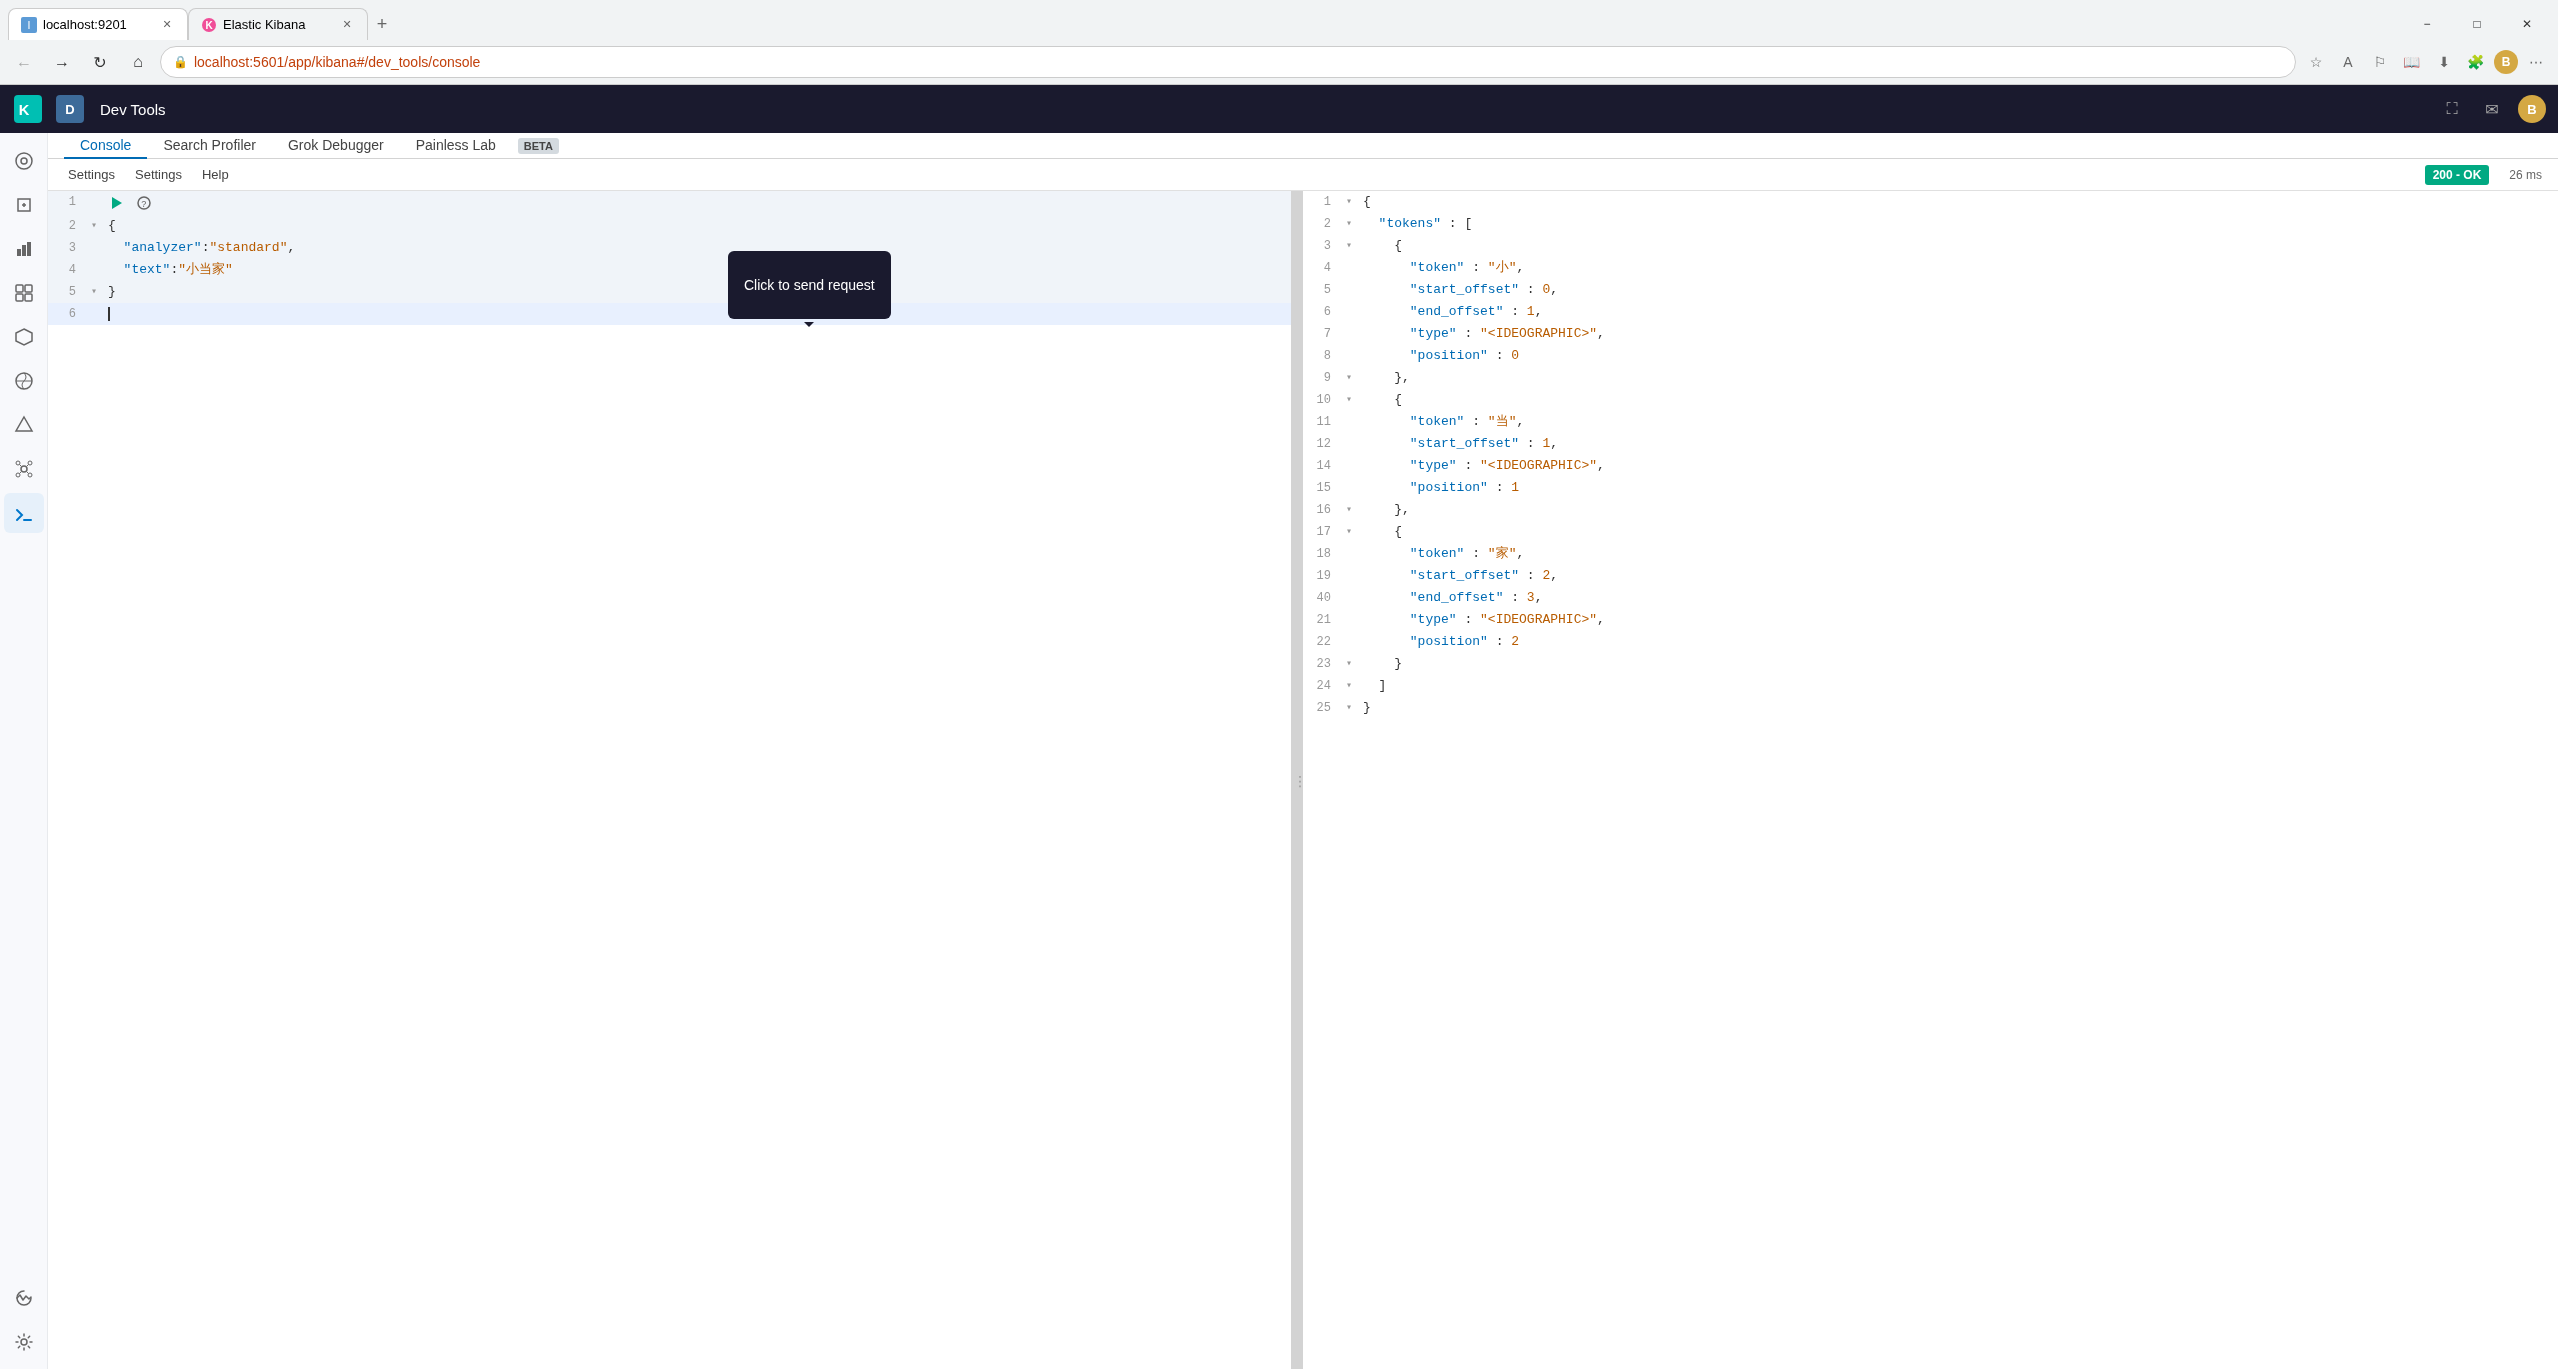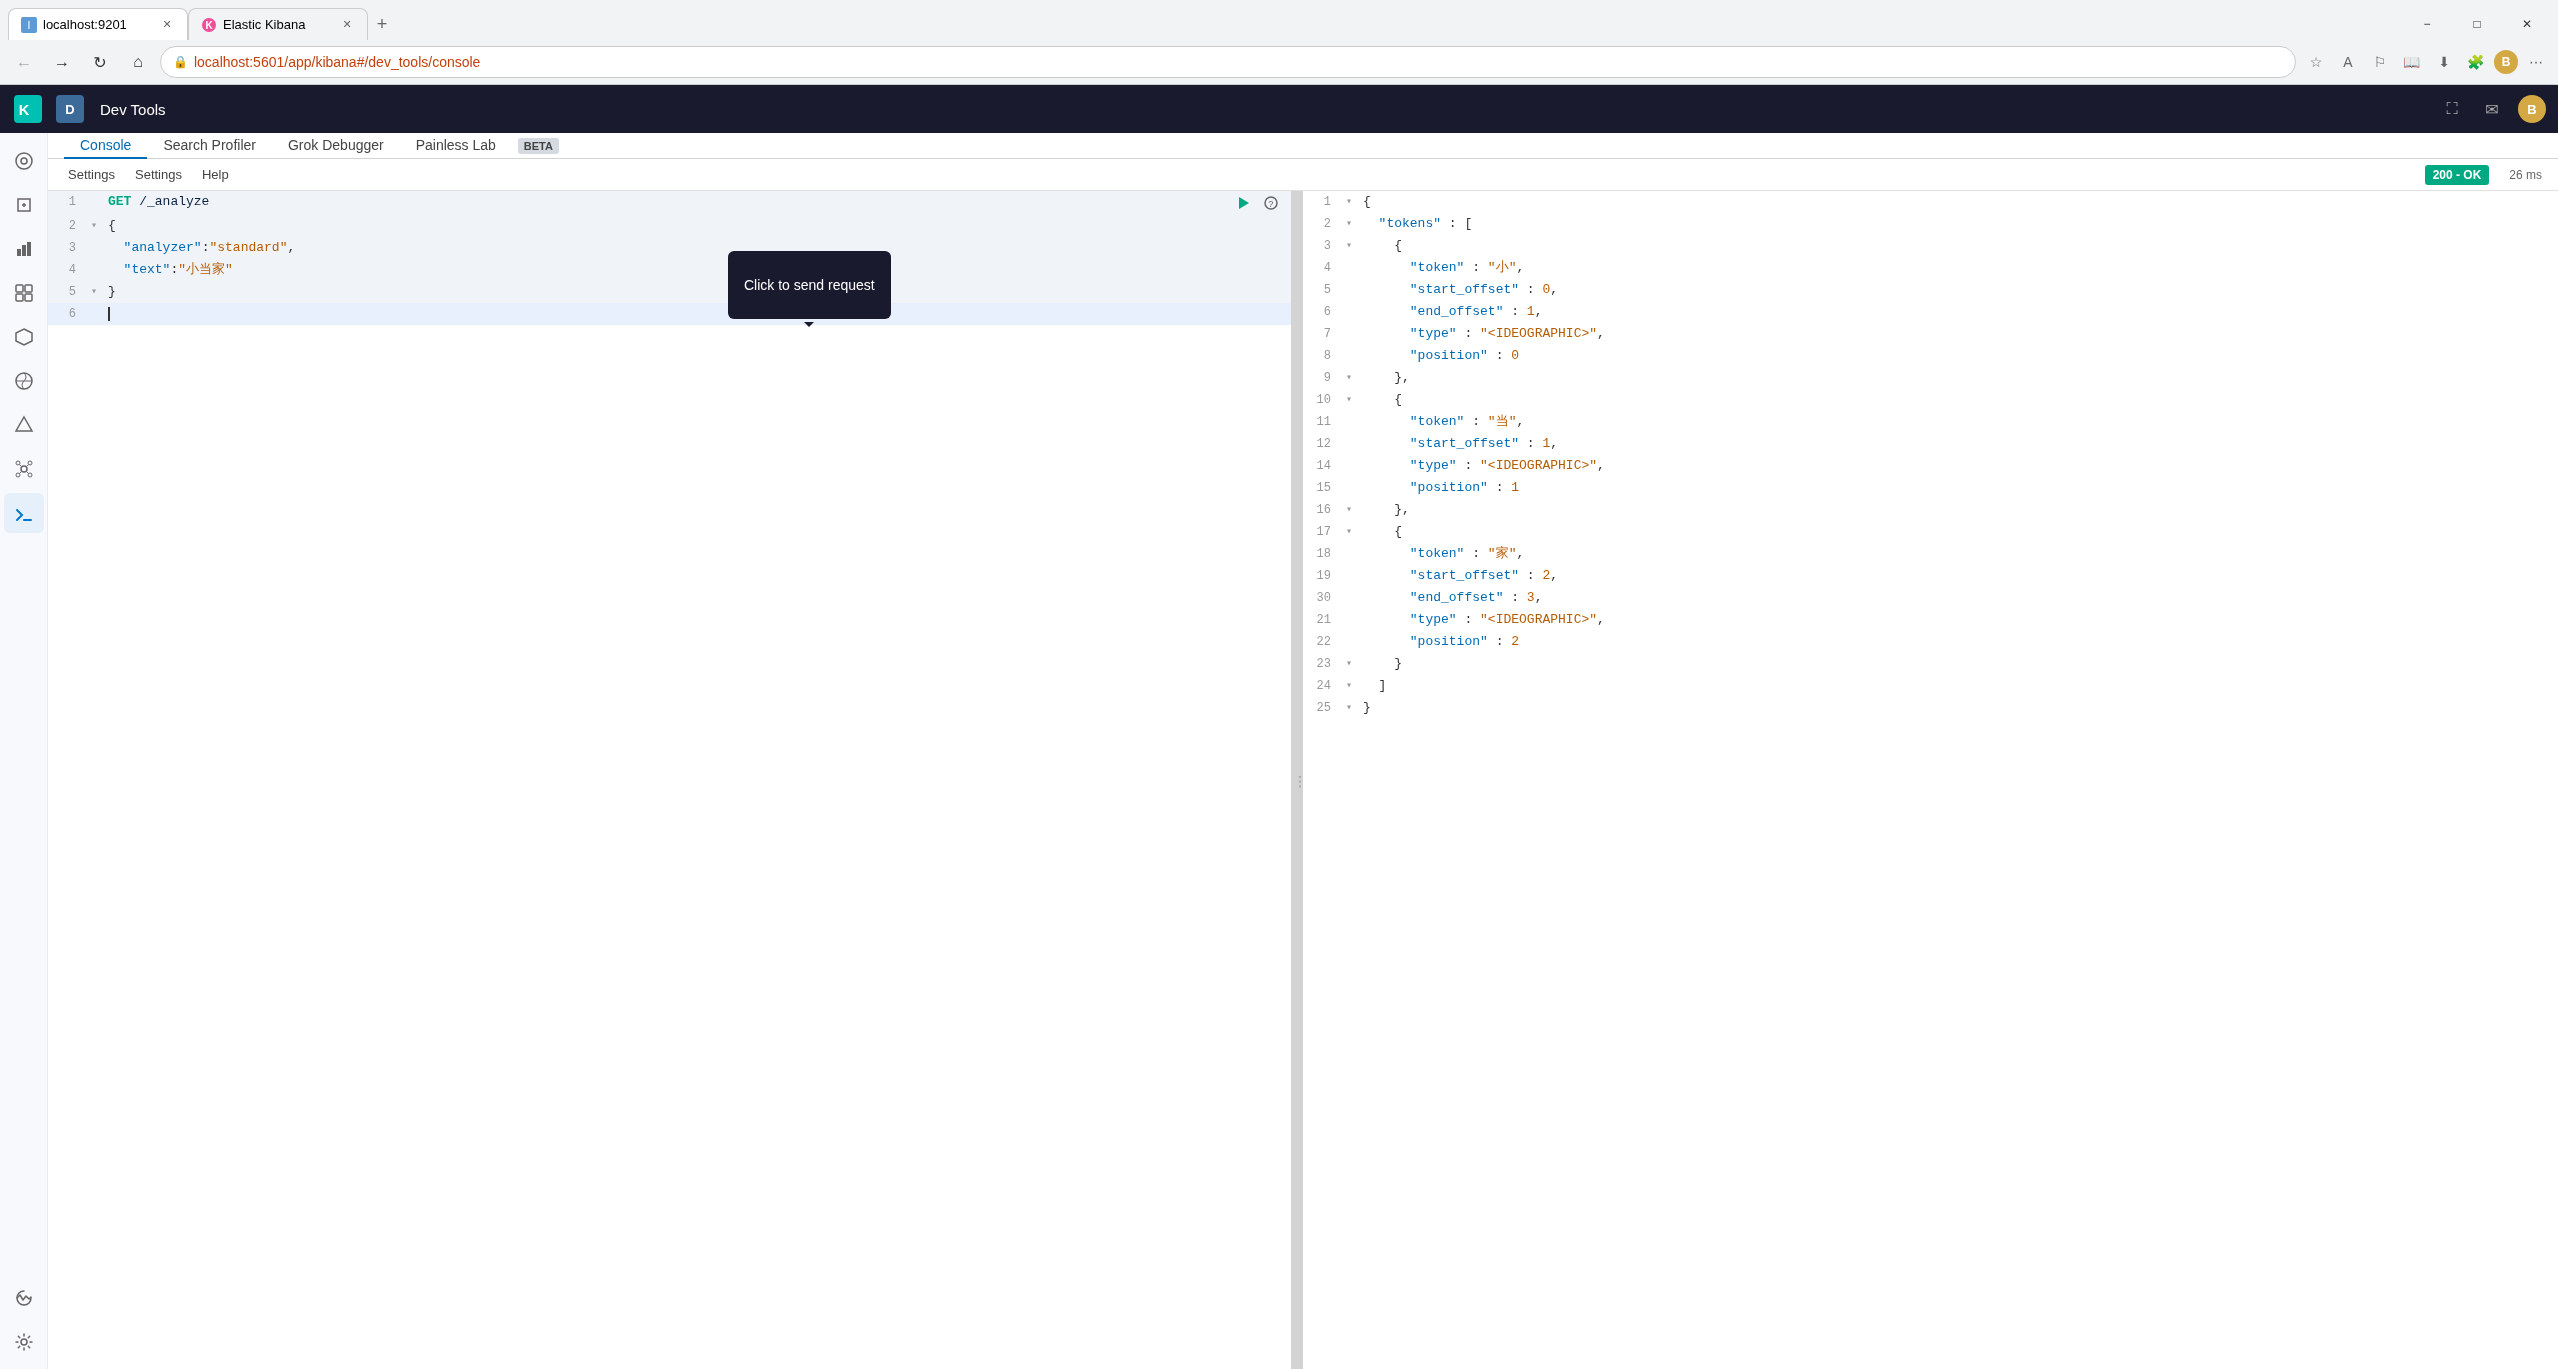--- a/index.html
+++ b/index.html
@@ -271,21 +271,20 @@
         <span class="time-badge">26 ms</span>
       </div>
 
       <div class="console-area">
 
         <div class="editor-pane">
           <div class="editor-content" id="editor-lines">
               <div class="line line-highlighted">
                 <div class="line-number">1</div>
                 <div class="line-gutter"></div>
-                <div class="line-content"><span class="kw-method">GET</span><span class="kw-url"> /_analyze</span></div>
                 <div class="line-actions" style="opacity: 1;">
                   <div class="line-action-btn">
                     <svg width="16" height="16" viewBox="0 0 16 16">
                       <polygon points="4,2 14,8 4,14" fill="#00a982"></polygon>
                     </svg>
                   </div>
                   <div class="line-action-btn">
                     <svg width="16" height="16" viewBox="0 0 16 16">
                       <circle cx="8" cy="8" r="6" stroke="#666" stroke-width="1.5" fill="none"></circle>
                       <text x="8" y="12" text-anchor="middle" font-size="9" fill="#666">?</text>
@@ -415,21 +414,21 @@
                 <div class="line-number">18</div>
                 <div class="line-gutter"></div>
                 <div class="line-content"><span class="">      </span><span class="kw-key">"token"</span><span class="kw-punct"> : </span><span class="kw-string">"家"</span><span class="kw-punct">,</span></div>
               </div>
               <div class="line">
                 <div class="line-number">19</div>
                 <div class="line-gutter"></div>
                 <div class="line-content"><span class="">      </span><span class="kw-key">"start_offset"</span><span class="kw-punct"> : </span><span class="kw-number">2</span><span class="kw-punct">,</span></div>
               </div>
               <div class="line">
-                <div class="line-number">30</div>
+                <div class="line-number">40</div>
                 <div class="line-gutter"></div>
                 <div class="line-content"><span class="">      </span><span class="kw-key">"end_offset"</span><span class="kw-punct"> : </span><span class="kw-number">3</span><span class="kw-punct">,</span></div>
               </div>
               <div class="line">
                 <div class="line-number">21</div>
                 <div class="line-gutter"></div>
                 <div class="line-content"><span class="">      </span><span class="kw-key">"type"</span><span class="kw-punct"> : </span><span class="kw-string">"&lt;IDEOGRAPHIC&gt;"</span><span class="kw-punct">,</span></div>
               </div>
               <div class="line">
                 <div class="line-number">22</div>

